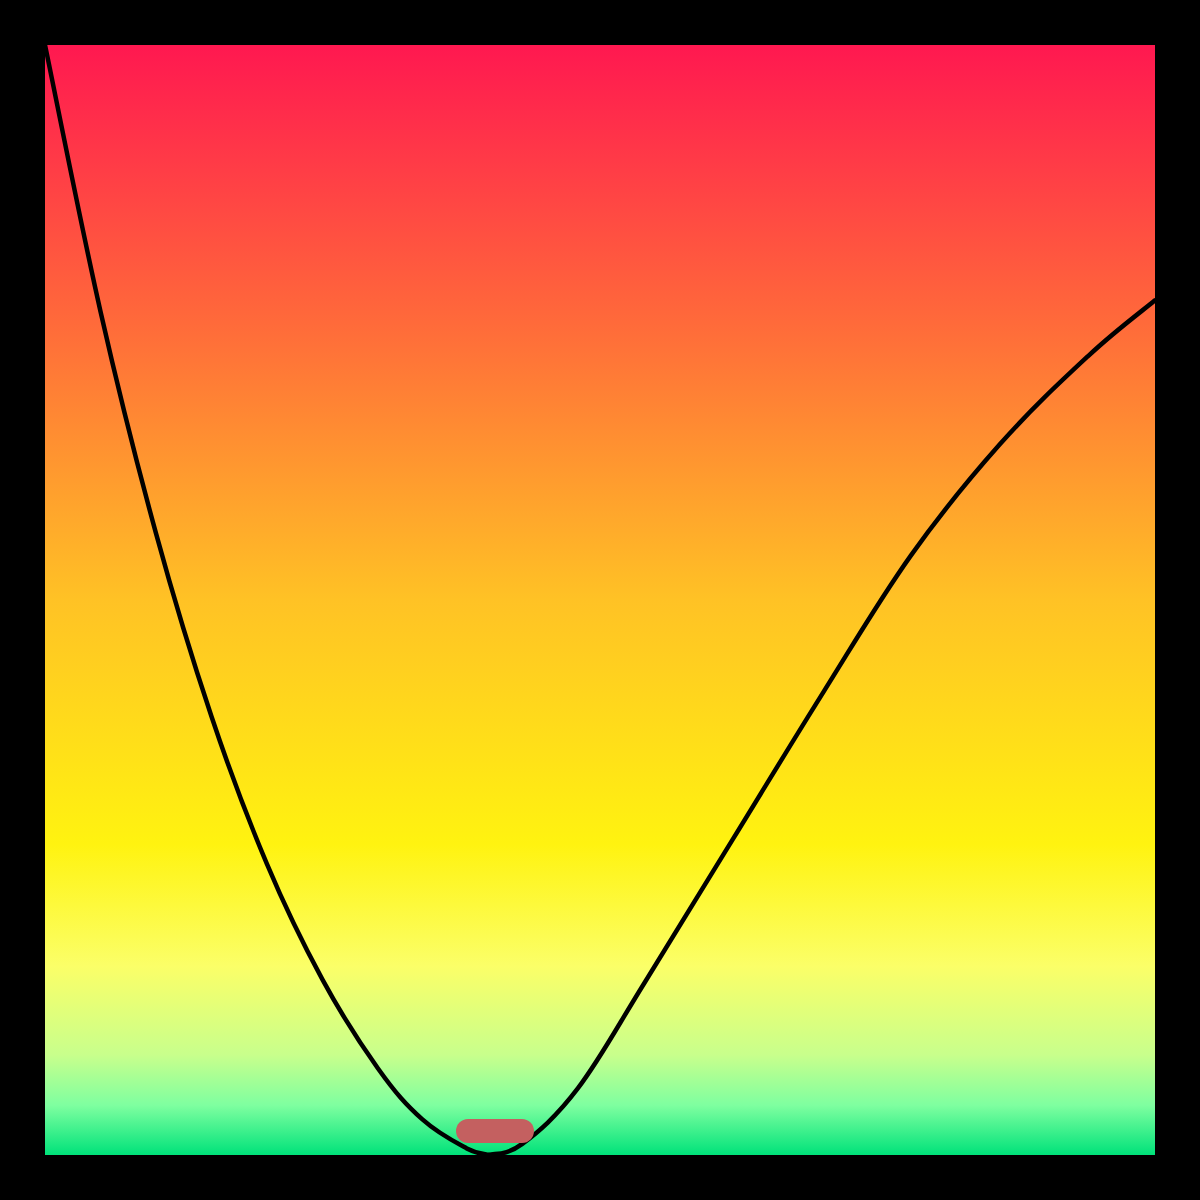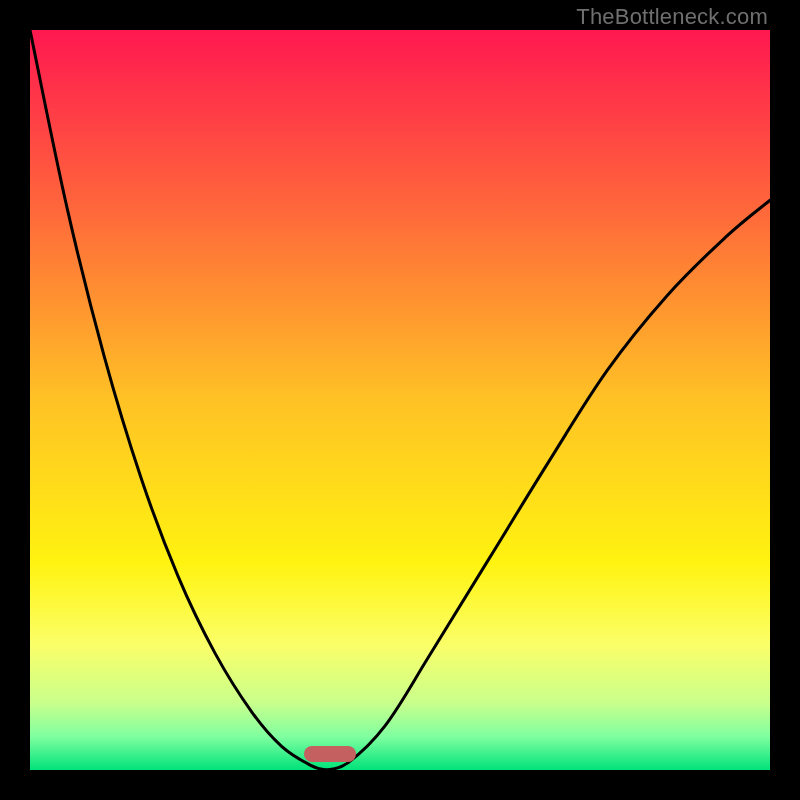--- a/index.html
+++ b/index.html
@@ -62,14 +62,13 @@
 
   <div class="plot">
     <div class="gradient" id="grad" style="background: linear-gradient(rgb(255, 24, 80) 0%, rgb(255, 106, 58) 25%, rgb(255, 194, 37) 50%, rgb(255, 243, 16) 72%, rgb(251, 255, 104) 83%, rgb(200, 255, 140) 91%, rgb(127, 255, 160) 95.5%, rgb(0, 226, 122) 100%);"></div>
     <svg class="curves" id="curves" width="740" height="740" viewBox="0 0 740 740">
         <path d="M 0.0 0.0 C 6.7 32.0, 23.7 119.0, 37.0 177.6 C 50.3 236.2, 60.7 277.0, 74.0 325.6 C 87.3 374.2, 97.7 408.0, 111.0 447.7 C 124.3 487.4, 134.7 514.6, 148.0 546.1 C 161.3 577.7, 171.7 598.6, 185.0 623.1 C 198.3 647.6, 210.0 665.5, 222.0 682.3 C 234.0 699.1, 240.9 706.7, 251.6 716.3 C 262.3 725.9, 273.2 731.3, 281.2 735.6 C 289.2 739.8, 293.3 739.2, 296.0 740.0" fill="none" stroke="#000000" stroke-width="3" stroke-linecap="round"></path>
         <path d="M 296.0 740.0 C 300.0 738.7, 307.5 740.6, 318.2 732.6 C 328.9 724.6, 340.5 714.9, 355.2 695.6 C 369.9 676.3, 381.0 655.3, 399.6 625.3 C 418.2 595.3, 437.5 563.7, 458.8 529.1 C 480.1 494.5, 496.7 466.9, 518.0 432.9 C 539.3 398.9, 555.9 370.4, 577.2 340.4 C 598.5 310.4, 615.1 290.4, 636.4 266.4 C 657.7 242.4, 677.0 224.5, 695.6 207.2 C 714.2 189.9, 732.0 176.9, 740.0 170.2" fill="none" stroke="#000000" stroke-width="3" stroke-linecap="round"></path>
       </svg>
     <div class="marker" id="marker" style="left: 299.7px; top: 723.72px; background: rgb(196, 96, 96);"></div>
   </div>
 
-  <div class="watermark">TheBottleneck.com</div>
 </div>
 
 </body></html>

